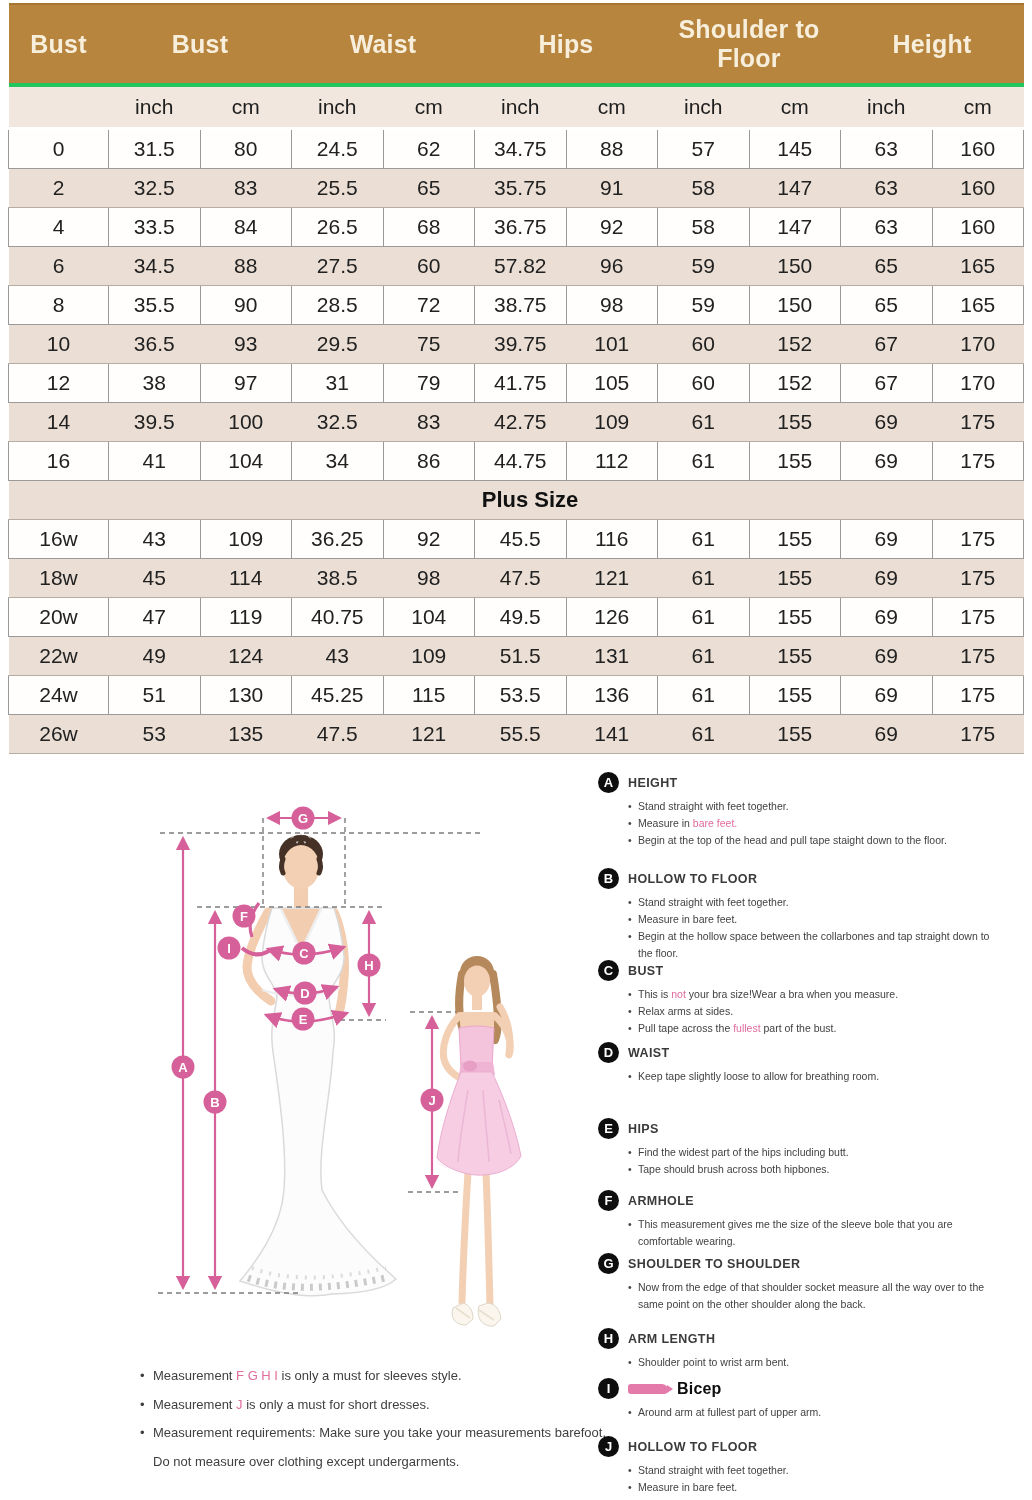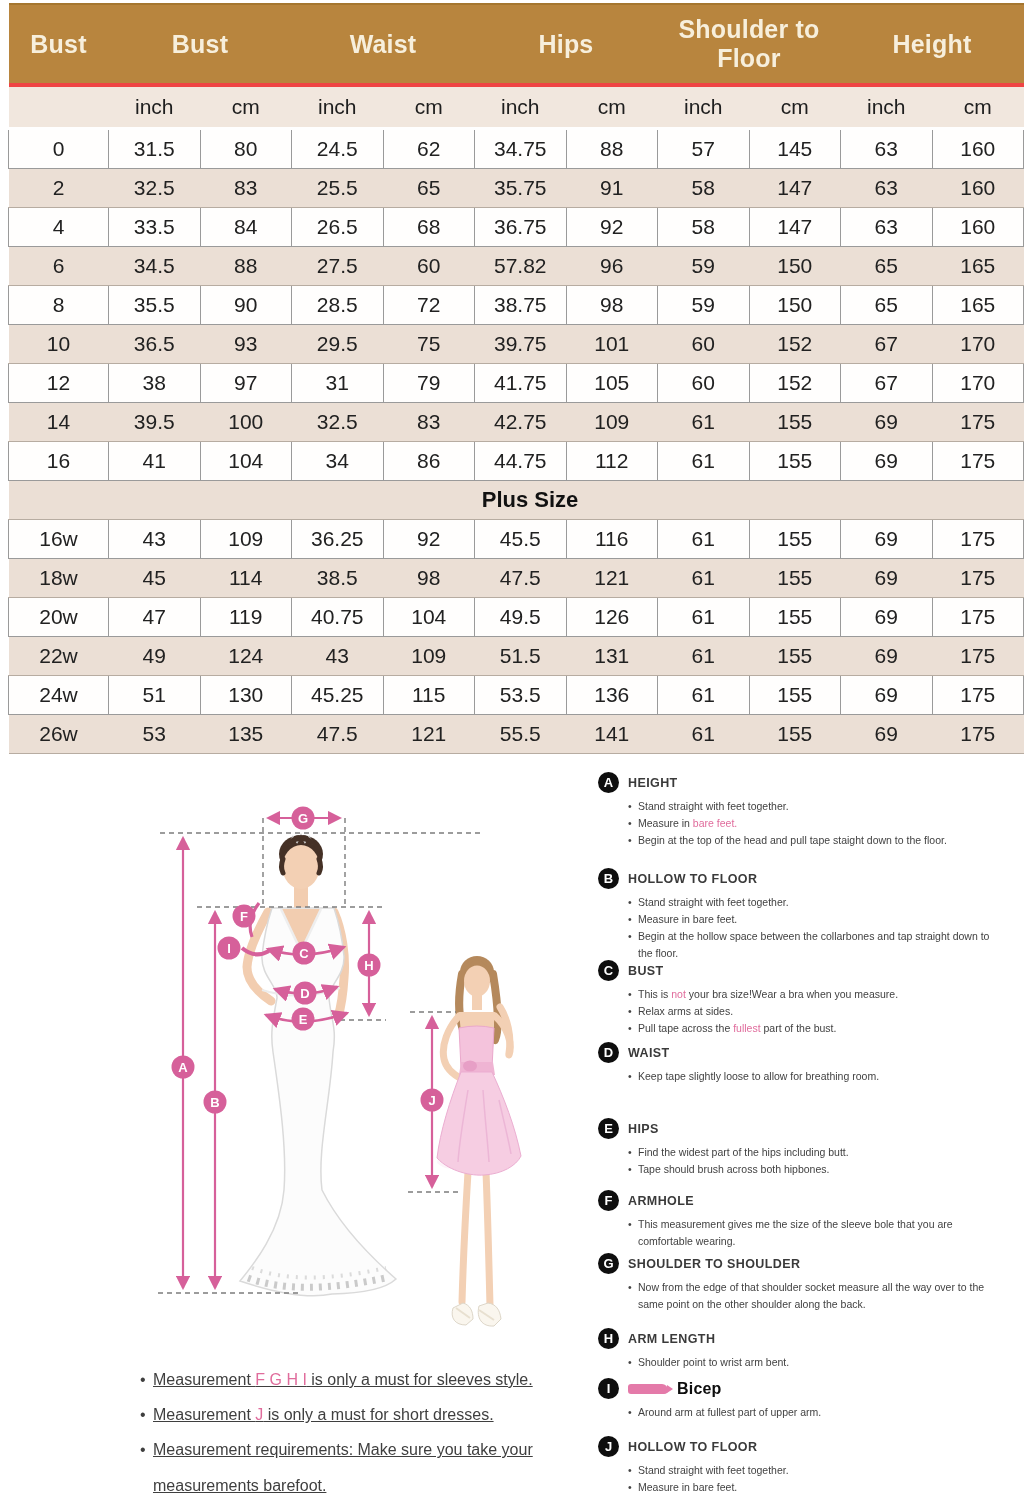--- a/index.html
+++ b/index.html
@@ -14,21 +14,21 @@
     border-collapse:collapse;table-layout:fixed;
     width:1016px;margin:3px 8px 0 8px;
   }
   col.c-size{width:100px;}
   th.gh{
     background:#b8853e;color:#f7efdc;font-weight:bold;font-size:25px;
     height:76px;border:none;border-top:2px solid #a5762f;letter-spacing:.2px;
   }
   th.uh{
     background:#f1e7de;color:#1e1e1e;font-weight:normal;font-size:21px;
-    height:38px;border:none;border-top:4px solid #ef4444;border-bottom:3px solid #ffffff;
+    height:38px;border:none;border-top:4px solid #22c55e;border-bottom:3px solid #ffffff;
   }
   tbody td{
     text-align:center;font-size:21px;color:#212121;height:38px;
     background:#fffefd;border:1px solid #9a9a9a;padding:0;
   }
   tbody tr.alt td{
     background:#ebdfd5;border-left:none;border-right:none;border-color:#b7aca1;
   }
   tbody tr.plus td{
     background:#ebdfd5;border-left:none;border-right:none;border-color:#b7aca1;
@@ -56,21 +56,21 @@
     border-left:6px solid #e0639b;border-top:4px solid transparent;border-bottom:4px solid transparent;
   }
   ul.bullets{margin:5px 0 0 30px;padding:0;list-style:none;max-width:372px;}
   li.bullet{
     font-size:10.5px;color:#424242;line-height:1.62;position:relative;padding-left:10px;
   }
   li.bullet::before{content:"•";position:absolute;left:0;top:0;color:#424242;}
   .pink{color:#e06c9c;}
   .notes{position:absolute;left:140px;top:602px;width:480px;}
   .note-line{
-    font-size:16px;color:#3f3f3f;line-height:2.2;position:relative;padding-left:13px;text-decoration:underline;
+    font-size:13px;color:#3f3f3f;line-height:2.2;position:relative;padding-left:13px;
   }
   .note-line::before{content:"•";position:absolute;left:0;color:#3f3f3f;}
   .note-line.cont::before{content:"";}
   svg text.badge-letter{
     font-family:"Liberation Sans",sans-serif;font-size:13px;font-weight:bold;fill:#ffffff;
     text-anchor:middle;
   }
 </style>
 </head>
 <body>

